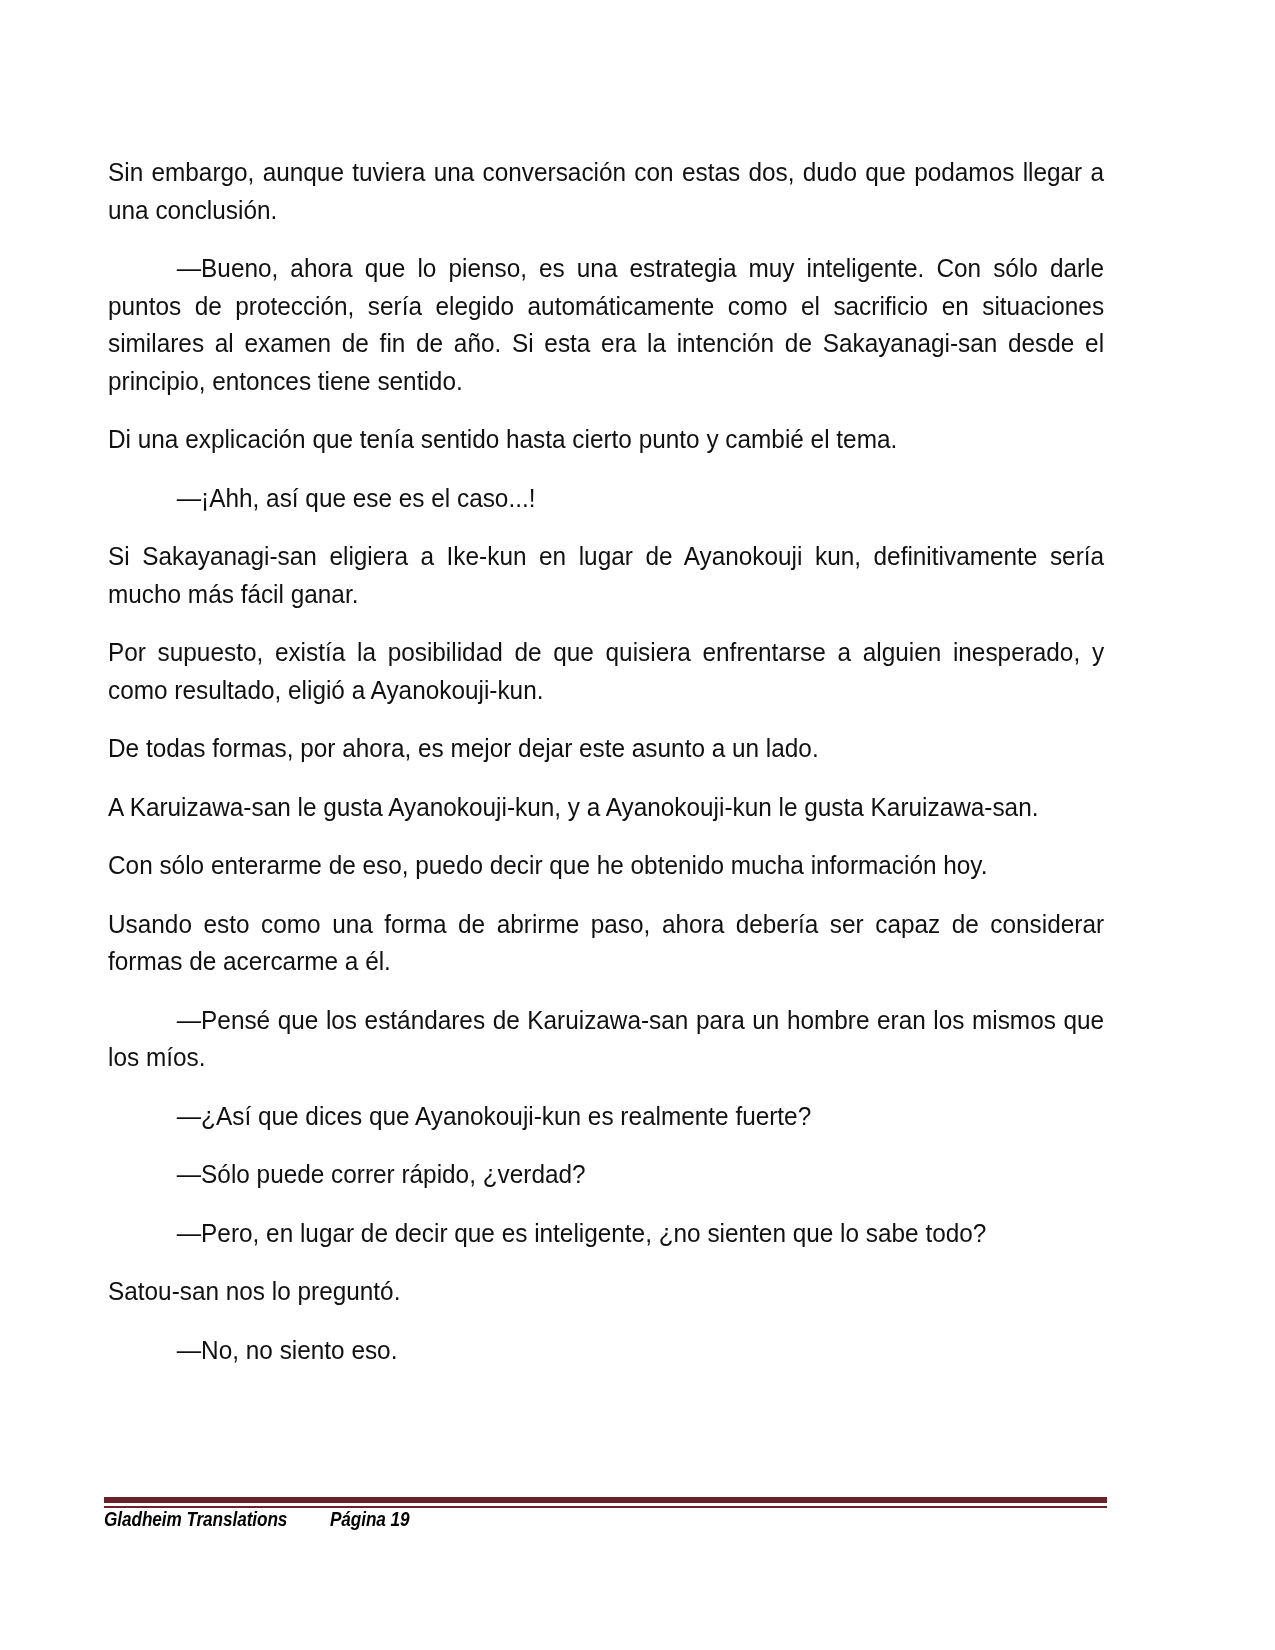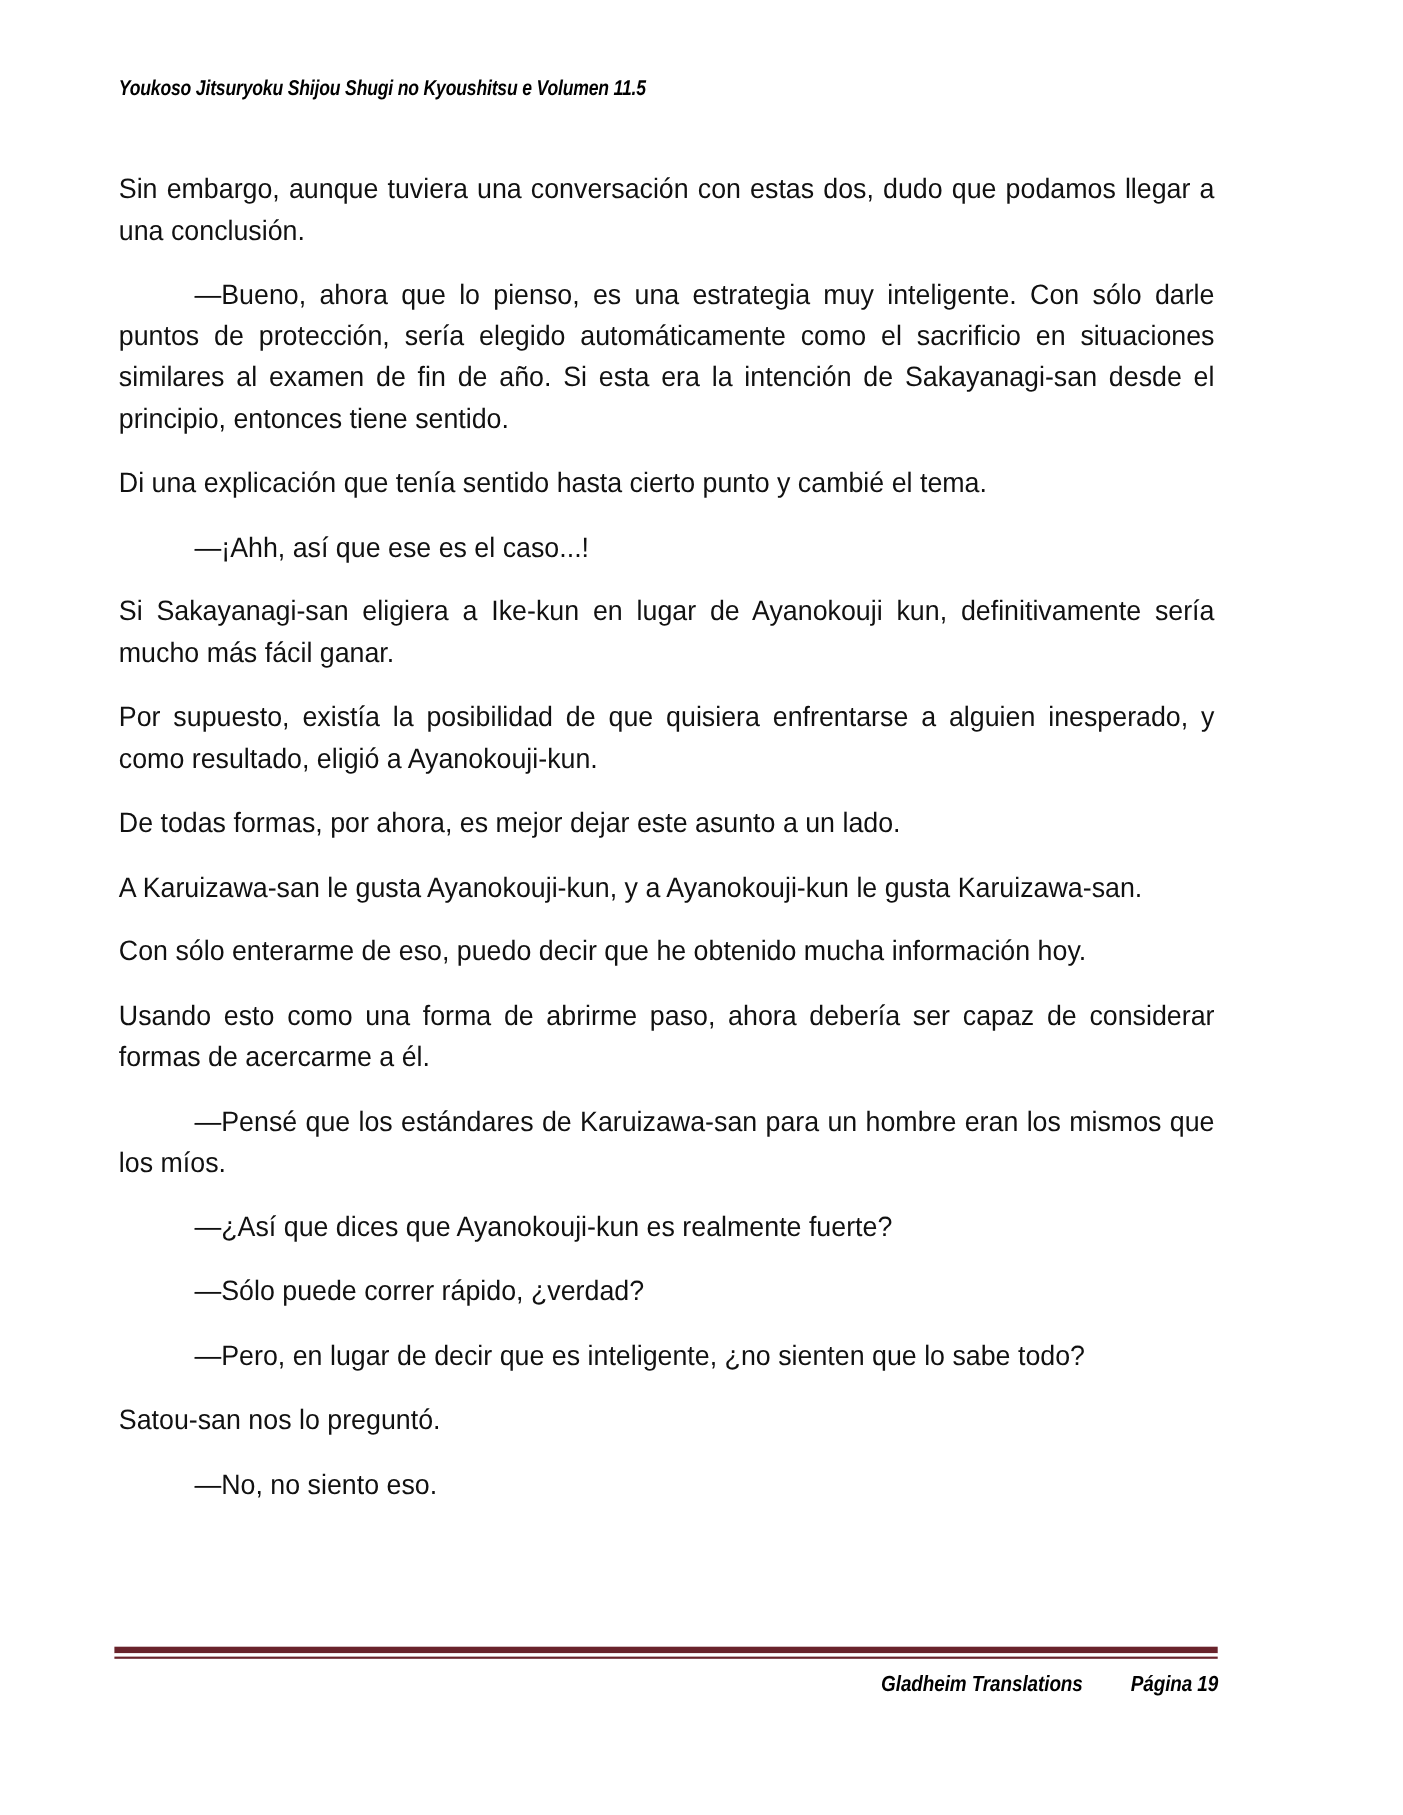--- a/index.html
+++ b/index.html
@@ -90,23 +90,22 @@
     height: 3px;
     background: #ffffff;
   }
   .footer-rule-thin {
     width: 100%;
     height: 2px;
     background: #69232b;
   }
   .footer-row {
     display: flex;
-    justify-content: flex-end;
+    justify-content: flex-start;
     align-items: baseline;
-    margin-top: 12px;
   }
   .footer-left, .footer-right {
     font-family: "Liberation Sans Narrow", "Liberation Sans", sans-serif;
     font-weight: bold;
     font-style: italic;
     font-size: 20px;
     letter-spacing: -0.1px;
     white-space: nowrap;
     color: #000000;
   }
@@ -117,23 +116,20 @@
   .footer-right {
     transform: scaleX(0.86);
     transform-origin: right center;
   }
 </style>
 </head>
 <body>
 
 <div class="page">
 
-  <div class="doc-header">
-    <div class="header-title">Youkoso Jitsuryoku Shijou Shugi no Kyoushitsu e Volumen 11.5</div>
-  </div>
 
   <div class="body-column">
     <p class="para">Sin embargo, aunque tuviera una conversación con estas dos, dudo que podamos llegar a una conclusión.</p>
     <p class="para indent">—Bueno, ahora que lo pienso, es una estrategia muy inteligente. Con sólo darle puntos de protección, sería elegido automáticamente como el sacrificio en situaciones similares al examen de fin de año. Si esta era la intención de Sakayanagi-san desde el principio, entonces tiene sentido.</p>
     <p class="para">Di una explicación que tenía sentido hasta cierto punto y cambié el tema.</p>
     <p class="para indent nojust">—¡Ahh, así que ese es el caso...!</p>
     <p class="para">Si Sakayanagi-san eligiera a Ike-kun en lugar de Ayanokouji kun, definitivamente sería mucho más fácil ganar.</p>
     <p class="para">Por supuesto, existía la posibilidad de que quisiera enfrentarse a alguien inesperado, y como resultado, eligió a Ayanokouji-kun.</p>
     <p class="para nojust">De todas formas, por ahora, es mejor dejar este asunto a un lado.</p>
     <p class="para">A Karuizawa-san le gusta Ayanokouji-kun, y a Ayanokouji-kun le gusta Karuizawa-san.</p>

